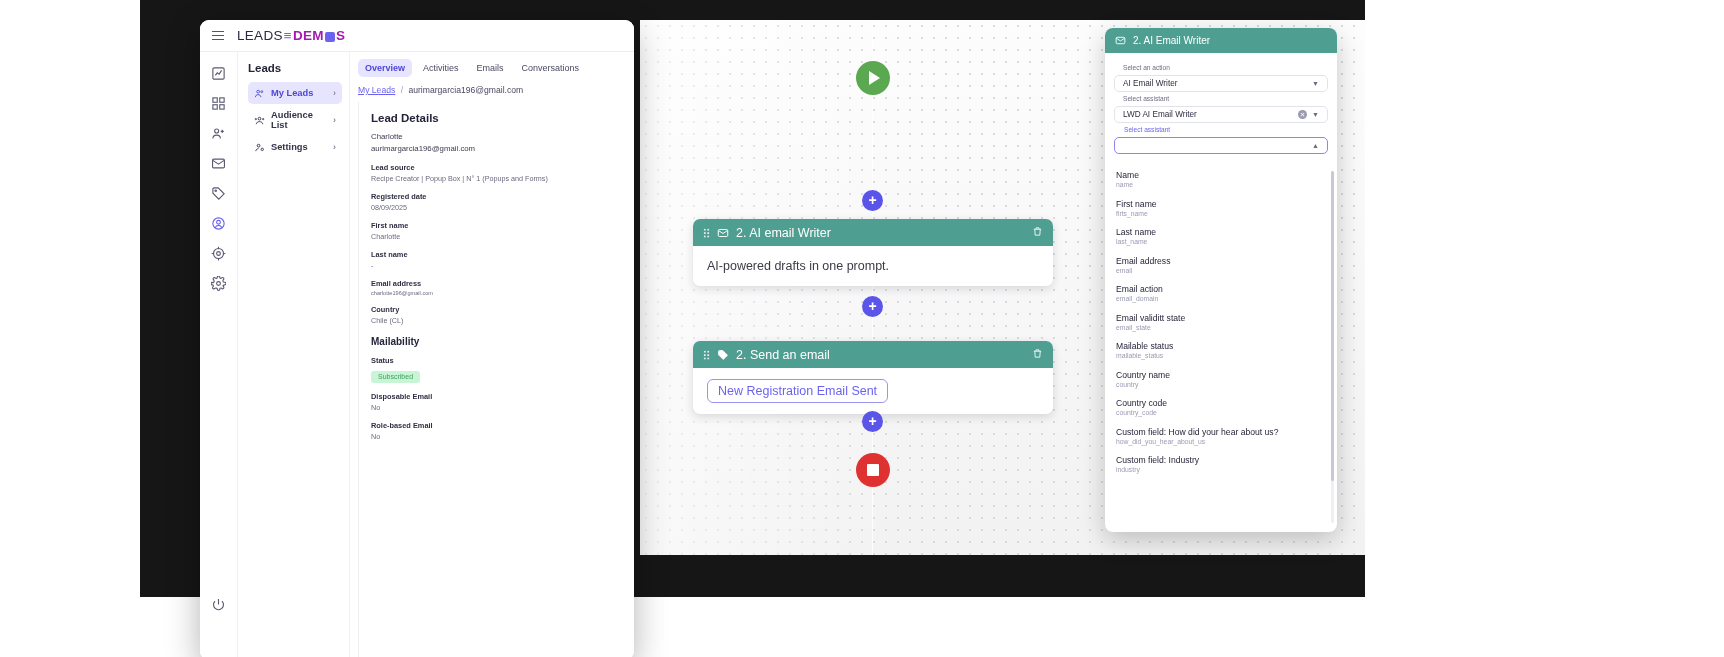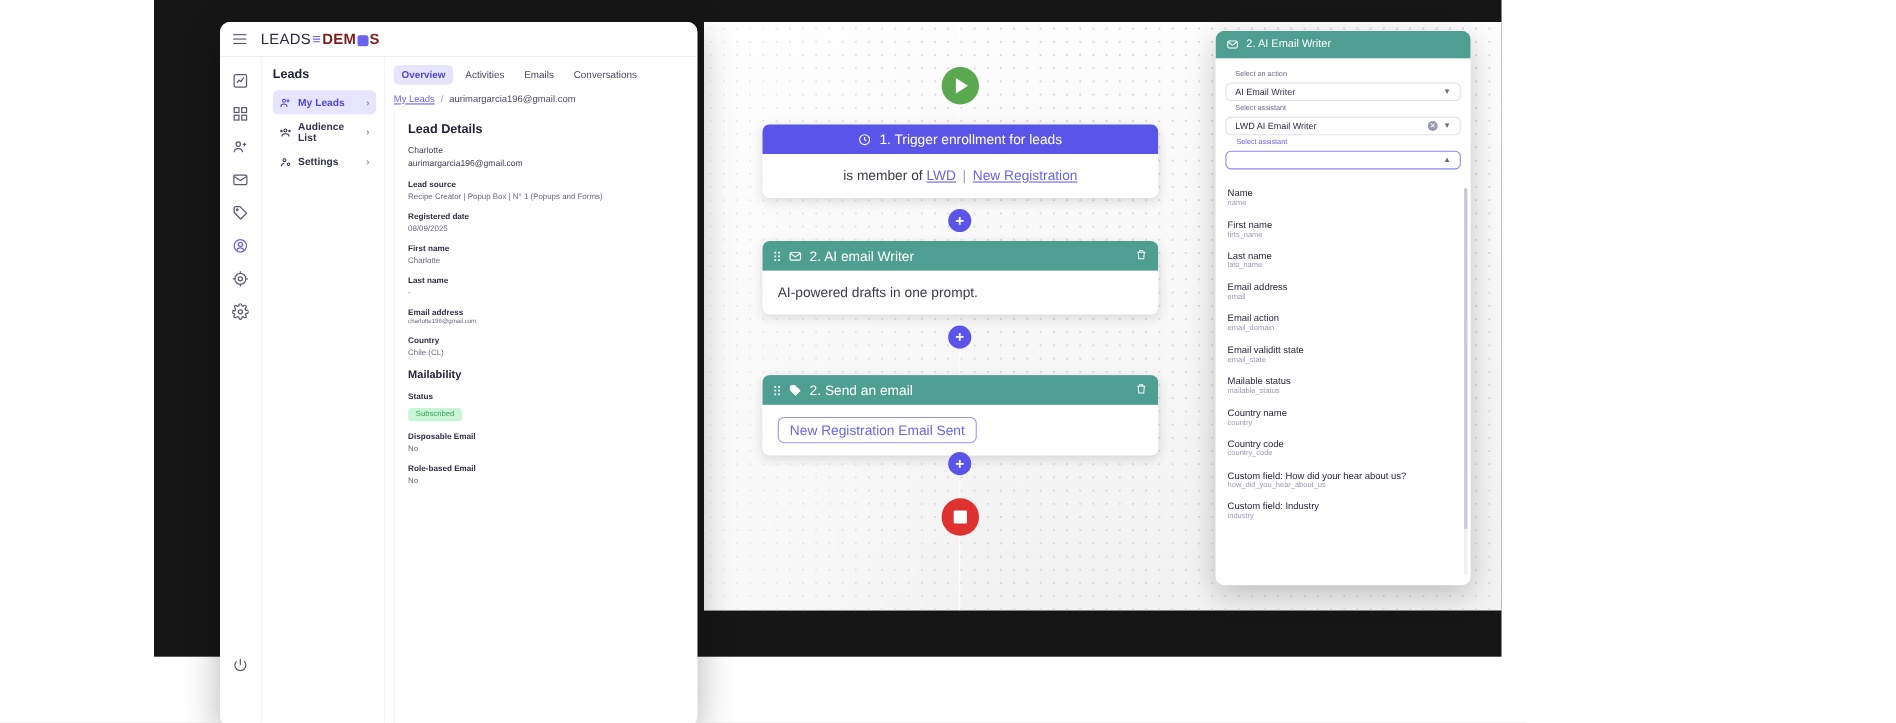--- a/index.html
+++ b/index.html
@@ -96,21 +96,21 @@
   }
   .topbar {
     height:32px; flex:0 0 32px; display:flex; align-items:center; gap:13px;
     padding:0 12px; border-bottom:1px solid #ededf2; background:#fff;
   }
   .hamb { display:flex; flex-direction:column; gap:2.5px; }
   .hamb i { display:block; width:12px; height:1.6px; background:#55556a; }
   .brand { font-size:13.5px; font-weight:700; letter-spacing:.3px; display:flex; align-items:center; }
   .brand .b1 { color:#2b2b3d; font-weight:500; }
   .brand .eq { color:#6b63f0; margin:0 1px; font-weight:700; }
-  .brand .b2 { color:#7f1d1d; font-weight:800; }
+  .brand .b2 { color:#a21caf; font-weight:800; }
   .brand .logo {
     display:inline-block; width:10px;height:10px;background:#6b63f0;
     border-radius:2px; margin:0 1px; position:relative; top:1px;
   }
 
   .winbody { flex:1; display:flex; min-height:0; }
 
   .iconrail {
     width:38px; flex:0 0 38px; background:#fff; border-right:1px solid #f0f0f4;
     display:flex; flex-direction:column; align-items:center;
@@ -214,35 +214,20 @@
 
   <div class="canvas">
     <div class="lane2"></div>
     <div class="lane"></div>
   </div>
 
   <div class="runbtn play">
     <span class="tri"></span>
   </div>
 
-  <div class="node trigger" style="top:113px;">
-    <div class="nhead">
-      <svg class="i" width="12" height="12" viewBox="0 0 24 24" fill="none" stroke="#fff" stroke-width="2">
-        <circle cx="12" cy="12" r="9"></circle>
-          <path d="M12 7v5l3 2"></path>
-      </svg>
-      <span>1. Trigger enrollment for leads</span>
-    </div>
-    <div class="nbody">
-      <span>is member of</span>
-      &nbsp;<a class="lnk" href="#">LWD</a>
-      <span class="sep">|</span>
-      <a class="lnk" href="#">New Registration</a>
-    </div>
-  </div>
 
   <div class="plus" style="top:190px;">+</div>
 
   <div class="node action" style="top:219px;">
     <div class="nhead">
       <span class="grip"></span>
       <svg width="12" height="12" viewBox="0 0 24 24" fill="none" stroke="#fff" stroke-width="2">
         <rect x="2.5" y="5" width="19" height="14" rx="2.5"></rect>
           <path d="M3 7l9 6 9-6"></path>
       </svg>

